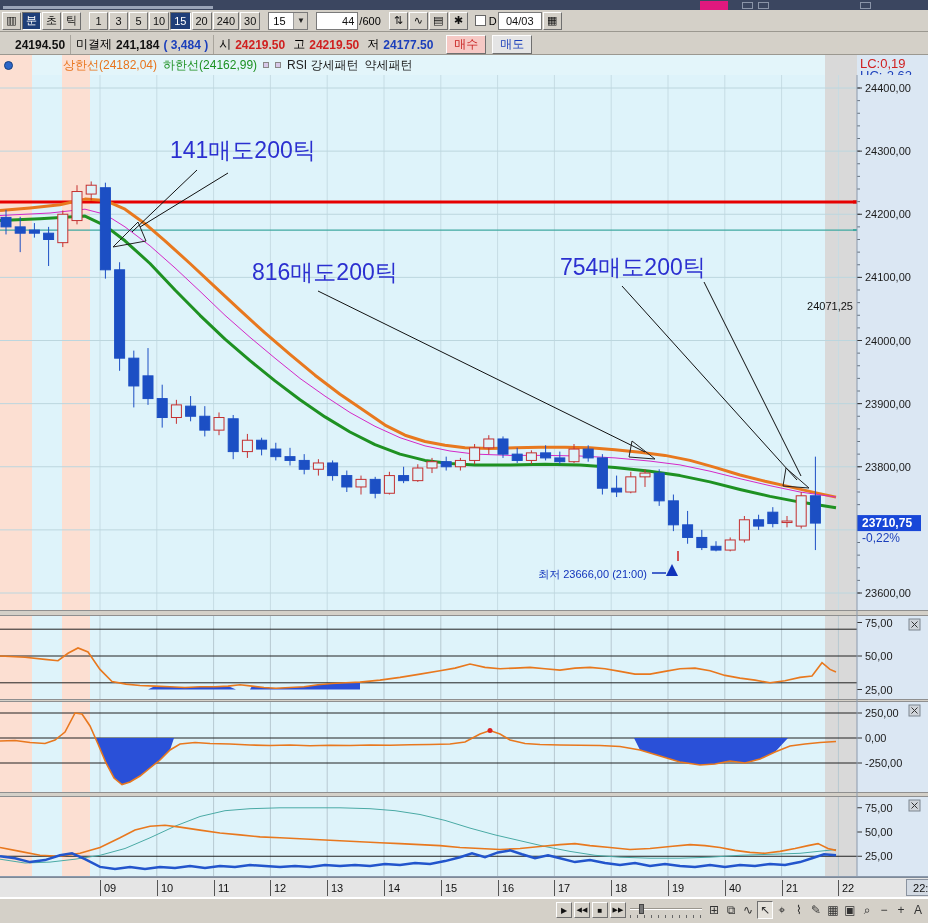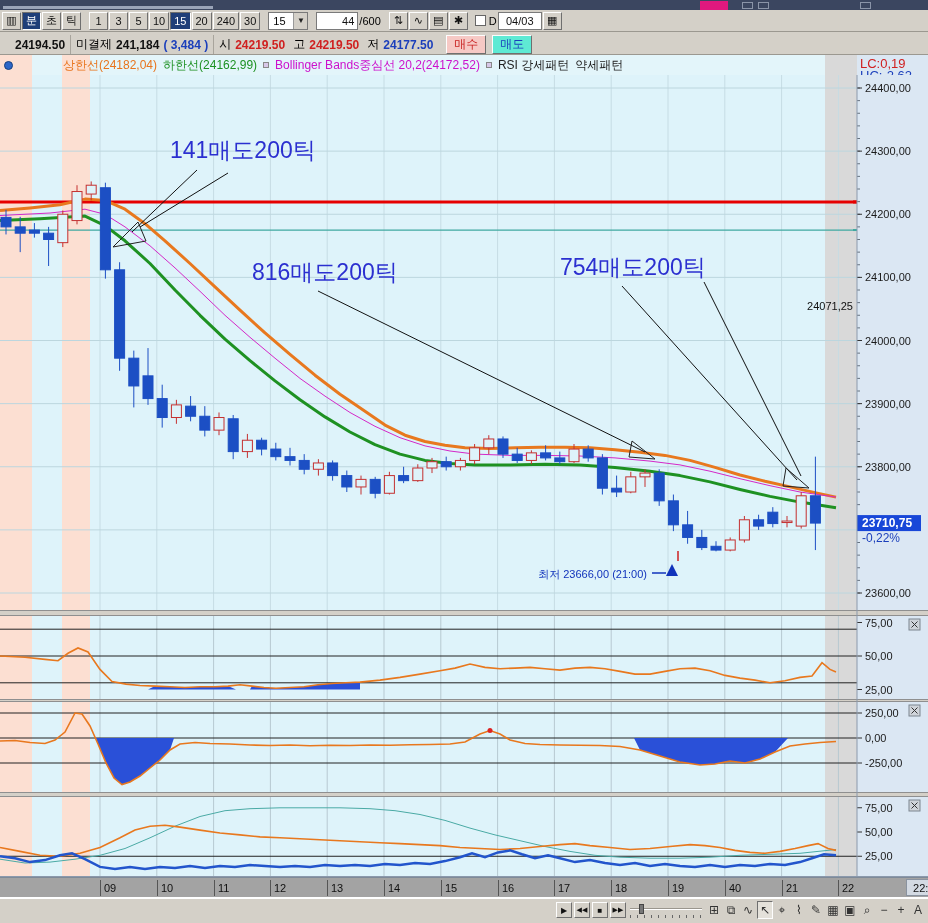--- a/index.html
+++ b/index.html
@@ -27,33 +27,33 @@
   .cb{width:11px;height:11px;background:#fff;border:1px solid #666;margin:0 2px 0 6px;}
   
   .quotebar{position:absolute;left:0;top:32px;width:928px;height:23px;background:#d4d0c8;
     border-bottom:1px solid #9b9890;display:flex;align-items:flex-end;font-size:12px;padding-left:6px;}
   .qcell{display:flex;align-items:center;height:19px;padding:0 5px;border-right:1px solid #a8a49c;}
   .qv{font-weight:bold;margin-left:4px;}
   .red{color:#d02020;} .blue{color:#1b3fbb;} .blk{color:#111;}
   .tradebtn{height:19px;width:40px;margin-left:8px;border:1px solid;border-color:#fdfdfd #6f6f6f #6f6f6f #fdfdfd;
     display:flex;align-items:center;justify-content:center;font-weight:normal;}
   .buy{background:#f6c9c5;color:#c81e1e;}
-  .sell{background:#5eead4;color:#1b3fbb;margin-left:6px;}
+  .sell{background:#e5e5e5;color:#1b3fbb;margin-left:6px;}
   
   .legendrow{position:absolute;left:0;top:55px;width:928px;height:20px;font-size:12px;
     background:linear-gradient(90deg,#fcdfd2 0 32px,#e3f5fa 32px 62px,#fcdfd2 62px 90px,#e3f5fa 90px 825px,#d9d9d9 825px 857px,#dbe7f3 857px 100%);
     display:flex;align-items:center;gap:6px;padding-left:4px;}
   .dot-icon{width:9px;height:9px;border-radius:50%;background:#2c66c8;border:1px solid #17407e;}
   .bullet{width:6px;height:6px;border:1px solid #888;background:#d8c8e8;display:inline-block;}
   .lg-or{color:#e8741c;margin-left:44px;} .lg-gr{color:#1d9122;} .lg-mg{color:#cc10cc;} .lg-bk{color:#222;}
   .corner{position:absolute;left:860px;top:58px;width:66px;font-size:13px;line-height:12px;}
   
   #chartsvg{position:absolute;left:0;top:75px;}
   
-  .timeaxis{position:absolute;left:0;top:877px;width:928px;height:21px;background:#a3a3a3;
+  .timeaxis{position:absolute;left:0;top:877px;width:928px;height:21px;background:#e5e5e5;
     border-top:1px solid #7e8a98;border-bottom:1px solid #fff;font-size:11px;color:#111;}
   .hr{position:absolute;top:2px;height:16px;border-left:1px solid #555;padding-left:3px;line-height:16px;}
   .endtime{position:absolute;left:860px;top:1px;width:57px;height:17px;border:1px solid #8a93a0;
     display:flex;align-items:center;justify-content:center;background:#d3dae3;margin-left:46px;}
   
   .bottombar{position:absolute;left:0;top:898px;width:928px;height:25px;background:#d4d0c8;border-top:1px solid #fff;}
   .tbtn{position:absolute;top:3px;width:16px;height:16px;border:1px solid;border-color:#fdfdfd #6f6f6f #6f6f6f #fdfdfd;
     background:#d4d0c8;font-size:8px;display:flex;align-items:center;justify-content:center;color:#111;}
   .ticon{position:absolute;top:2px;width:16px;height:18px;font-size:12px;display:flex;align-items:center;
     justify-content:center;color:#333;}
@@ -129,21 +129,20 @@
     </div>
     <div class="tradebtn buy">매수</div>
     <div class="tradebtn sell">매도</div>
   </div>
 
   <div class="legendrow">
     <span class="dot-icon"></span>
     <span class="lg-or">상한선(24182,04)</span>
     <span class="lg-gr">하한선(24162,99)</span>
     <span class="bullet"></span>
-    <span class="lg-mg">Bollinger Bands중심선 20,2(24172,52)</span>
     <span class="bullet"></span>
     <span class="lg-bk">RSI 강세패턴</span>
     <span class="lg-bk">약세패턴</span>
   </div>
 
   <div class="corner">
     <div style="color:#d02020">LC:0,19</div>
     <div style="color:#1b3fbb">HC:-2,62</div>
   </div>
 

